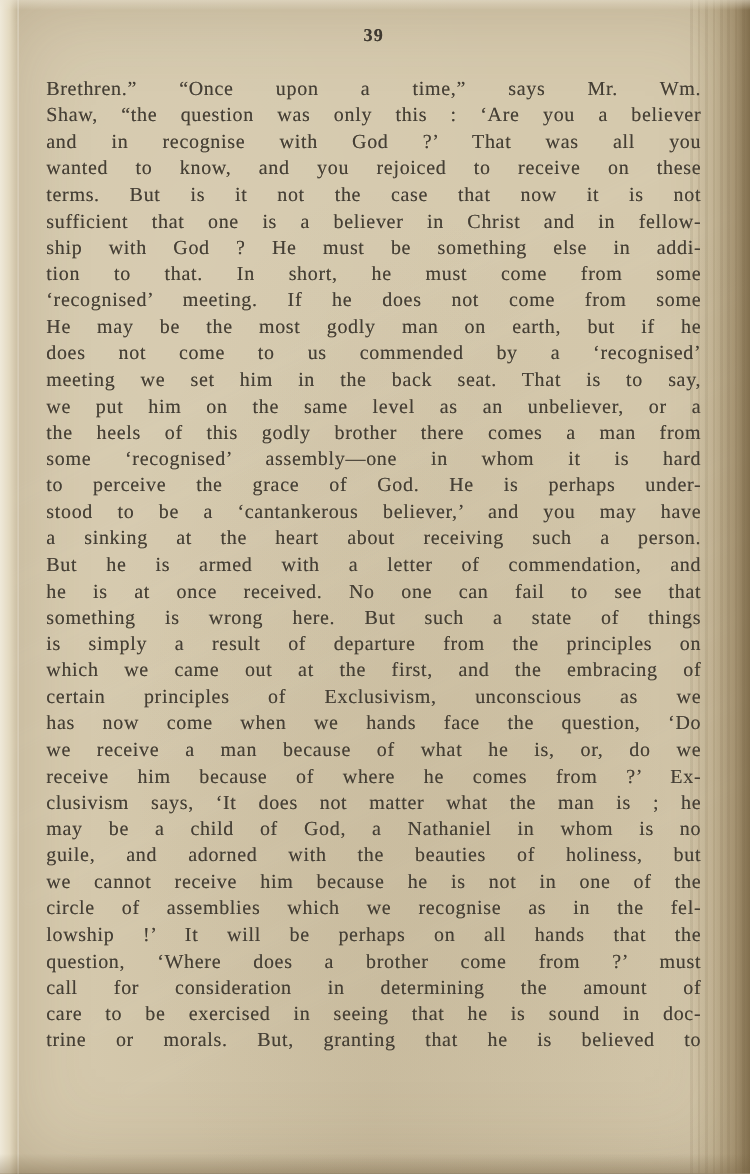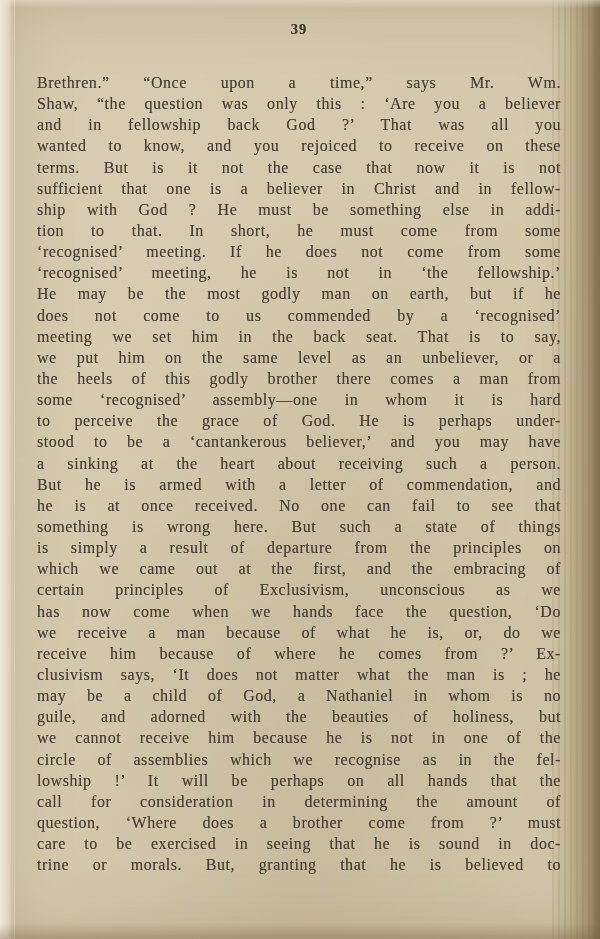--- a/index.html
+++ b/index.html
@@ -50,21 +50,21 @@
     left: 37px; width: 524px; top: 21px;
     text-align: center;
     font-size: 14.5px;
     font-weight: bold;
     letter-spacing: 1px;
     color: #3f3930;
     text-shadow: 0 0 0.5px rgba(63,57,48,0.6);
   }
   .text-block {
     position: absolute;
-    left: 37px; top: 72px; width: 524px;
+    left: 37px; top: 61px; width: 524px;
     font-size: 16px;
     line-height: 21.15px;
     letter-spacing: 0.55px;
     color: #453f35;
     text-shadow: 0 0 0.5px rgba(69,63,53,0.55);
   }
   .text-block .line {
     text-align: justify;
     text-align-last: justify;
     white-space: normal;
@@ -80,28 +80,27 @@
   <div class="left-edge"></div>
   <div class="right-edge"></div>
   <div class="top-edge"></div>
   <div class="bottom-edge"></div>
 
   <div class="page-number">39</div>
 
   <div class="text-block">
       <div class="line">Brethren.” “Once upon a time,” says Mr. Wm.</div>
       <div class="line">Shaw, “the question was only this : ‘Are you a believer</div>
-      <div class="line">and in fellowship back God ?’ That was all you</div>
+      <div class="line">and in recognise with God ?’ That was all you</div>
       <div class="line">wanted to know, and you rejoiced to receive on these</div>
       <div class="line">terms. But is it not the case that now it is not</div>
       <div class="line">sufficient that one is a believer in Christ and in fellow-</div>
       <div class="line">ship with God ? He must be something else in addi-</div>
       <div class="line">tion to that. In short, he must come from some</div>
       <div class="line">‘recognised’ meeting. If he does not come from some</div>
-      <div class="line">‘recognised’ meeting, he is not in ‘the fellowship.’</div>
       <div class="line">He may be the most godly man on earth, but if he</div>
       <div class="line">does not come to us commended by a ‘recognised’</div>
       <div class="line">meeting we set him in the back seat. That is to say,</div>
       <div class="line">we put him on the same level as an unbeliever, or a</div>
       <div class="line">the heels of this godly brother there comes a man from</div>
       <div class="line">some ‘recognised’ assembly—one in whom it is hard</div>
       <div class="line">to perceive the grace of God. He is perhaps under-</div>
       <div class="line">stood to be a ‘cantankerous believer,’ and you may have</div>
       <div class="line">a sinking at the heart about receiving such a person.</div>
       <div class="line">But he is armed with a letter of commendation, and</div>
@@ -112,18 +111,18 @@
       <div class="line">certain principles of Exclusivism, unconscious as we</div>
       <div class="line">has now come when we hands face the question, ‘Do</div>
       <div class="line">we receive a man because of what he is, or, do we</div>
       <div class="line">receive him because of where he comes from ?’ Ex-</div>
       <div class="line">clusivism says, ‘It does not matter what the man is ; he</div>
       <div class="line">may be a child of God, a Nathaniel in whom is no</div>
       <div class="line">guile, and adorned with the beauties of holiness, but</div>
       <div class="line">we cannot receive him because he is not in one of the</div>
       <div class="line">circle of assemblies which we recognise as in the fel-</div>
       <div class="line">lowship !’ It will be perhaps on all hands that the</div>
+      <div class="line">question, ‘Where does a brother come from ?’ must</div>
       <div class="line">call for consideration in determining the amount of</div>
-      <div class="line">question, ‘Where does a brother come from ?’ must</div>
       <div class="line">care to be exercised in seeing that he is sound in doc-</div>
       <div class="line">trine or morals. But, granting that he is believed to</div>
     </div>
 </div>
 
 </body></html>

